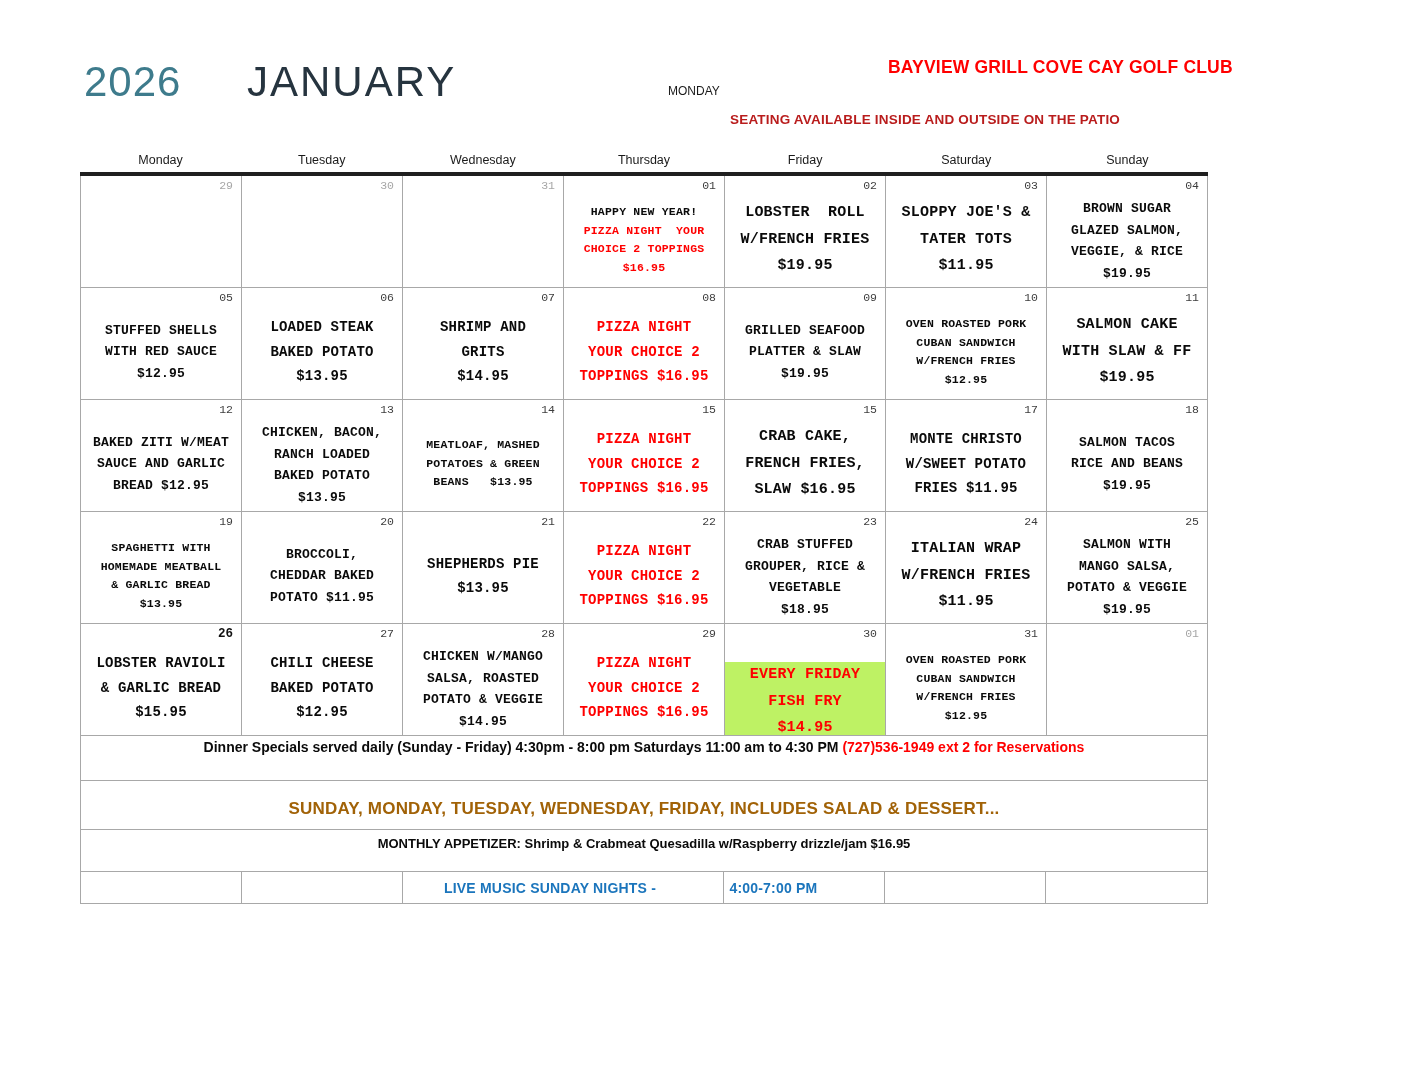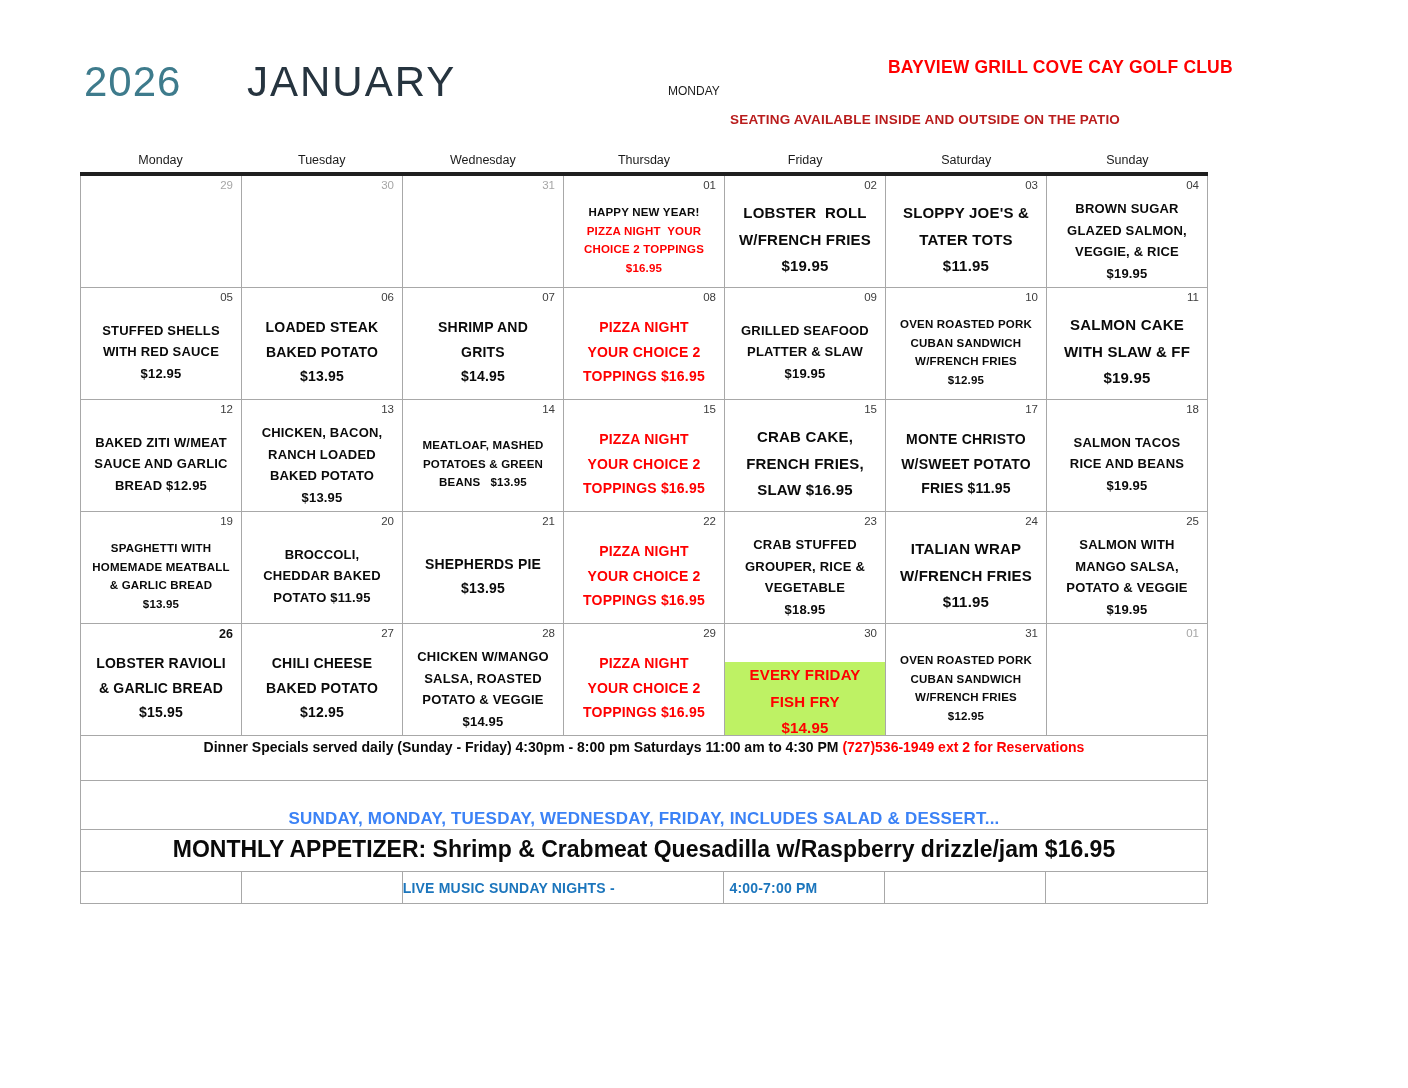--- a/index.html
+++ b/index.html
@@ -11,43 +11,43 @@
   
   .year{left:84px;top:58px;font-size:42px;font-weight:400;color:#3E7B8C;letter-spacing:1px;}
   .month{left:247px;top:58px;font-size:42px;font-weight:400;color:#26343F;letter-spacing:2px;}
   .weekstart{left:668px;top:84px;font-size:12px;color:#1a1a1a;}
   .club{left:888px;top:57px;font-size:17.5px;font-weight:700;color:#FF0000;letter-spacing:.2px;white-space:nowrap;}
   .seating{left:730px;top:112px;font-size:13.5px;font-weight:700;color:#b91c1c;letter-spacing:.2px;white-space:nowrap;}
   
   .calendar{position:absolute;left:80px;top:150px;width:1128px;box-sizing:border-box;}
   .dayhead{display:grid;grid-template-columns:repeat(7,1fr);height:22px;border-bottom:4px solid #1F1F1F;}
   .dayhead .dh{font-size:12.5px;color:#1a1a1a;text-align:center;line-height:20px;}
-  .week-row{display:grid;grid-template-columns:repeat(7,1fr);height:112px;border-left:1px solid #A8A8A8;box-sizing:border-box;}
+  .week-row{display:grid;grid-template-columns:repeat(7,1fr);height:112px;border-left:1px solid #A8A8A8;box-sizing:border-box;font-family:Liberation Mono, monospace;}
   .cell{border-right:1px solid #A8A8A8;border-bottom:1px solid #A8A8A8;box-sizing:border-box;display:flex;flex-direction:column;overflow:hidden;}
   .num{height:19px;text-align:right;padding:3px 8px 0 0;font-size:11.5px;color:#3d3d3d;flex:0 0 auto;}
   .num.out{color:#A6A6A6;}
   .num.boldnum{font-weight:700;color:#111;font-size:12.5px;}
   .content{flex:1 1 auto;display:flex;flex-direction:column;justify-content:center;padding-bottom:5px;}
   .content.hl{background:#bef264;margin:16px 0 6px 0;}
   .line{font-weight:700;text-align:center;white-space:pre;letter-spacing:.2px;color:#0a0a0a;}
   .line.red{color:#FF0000;}
   .size-lg .line{font-size:15px;line-height:26.5px;}
   .size-md .line{font-size:14px;line-height:24.5px;}
   .size-sm .line{font-size:13px;line-height:21.5px;}
   .size-xs .line{font-size:11.5px;line-height:18.5px;}
   
   .frow{border-left:1px solid #A8A8A8;border-right:1px solid #A8A8A8;border-bottom:1px solid #A8A8A8;box-sizing:border-box;}
   .f-hours{height:45px;text-align:center;padding-top:3px;font-size:14px;font-weight:700;color:#0a0a0a;white-space:nowrap;}
   .f-hours .redpart{color:#FF0000;}
-  .f-includes{height:49px;display:flex;align-items:flex-end;justify-content:center;padding-top:7px;font-size:17px;font-weight:700;color:#3b82f6;letter-spacing:.2px;}
-  .f-appetizer{height:42px;display:flex;align-items:flex-start;justify-content:center;padding-top:6px;font-size:23px;font-weight:700;color:#0a0a0a;}
+  .f-includes{height:49px;display:flex;align-items:center;justify-content:center;padding-top:7px;font-size:17px;font-weight:700;color:#a16207;letter-spacing:.2px;}
+  .f-appetizer{height:42px;display:flex;align-items:flex-start;justify-content:center;padding-top:6px;font-size:13px;font-weight:700;color:#0a0a0a;}
   .f-music{height:32px;display:grid;grid-template-columns:repeat(7,1fr);}
   .f-music .mc{border-right:1px solid #A8A8A8;box-sizing:border-box;display:flex;align-items:center;}
   .f-music .mc:last-child{border-right:none;}
-  .f-music .mlabel{grid-column:3/5;justify-content:flex-start;padding-right:22px;}
+  .f-music .mlabel{grid-column:3/5;justify-content:center;padding-right:22px;}
   .f-music .mtime{justify-content:flex-start;padding-left:5px;}
   .bluetext{color:#1B75BC;font-size:14px;font-weight:700;letter-spacing:.2px;white-space:pre;}
 </style>
 </head>
 <body>
 
 <div class="abs year">2026</div>
 <div class="abs month">JANUARY</div>
 <div class="abs weekstart">MONDAY</div>
 <div class="abs club">BAYVIEW GRILL COVE CAY GOLF CLUB</div>

